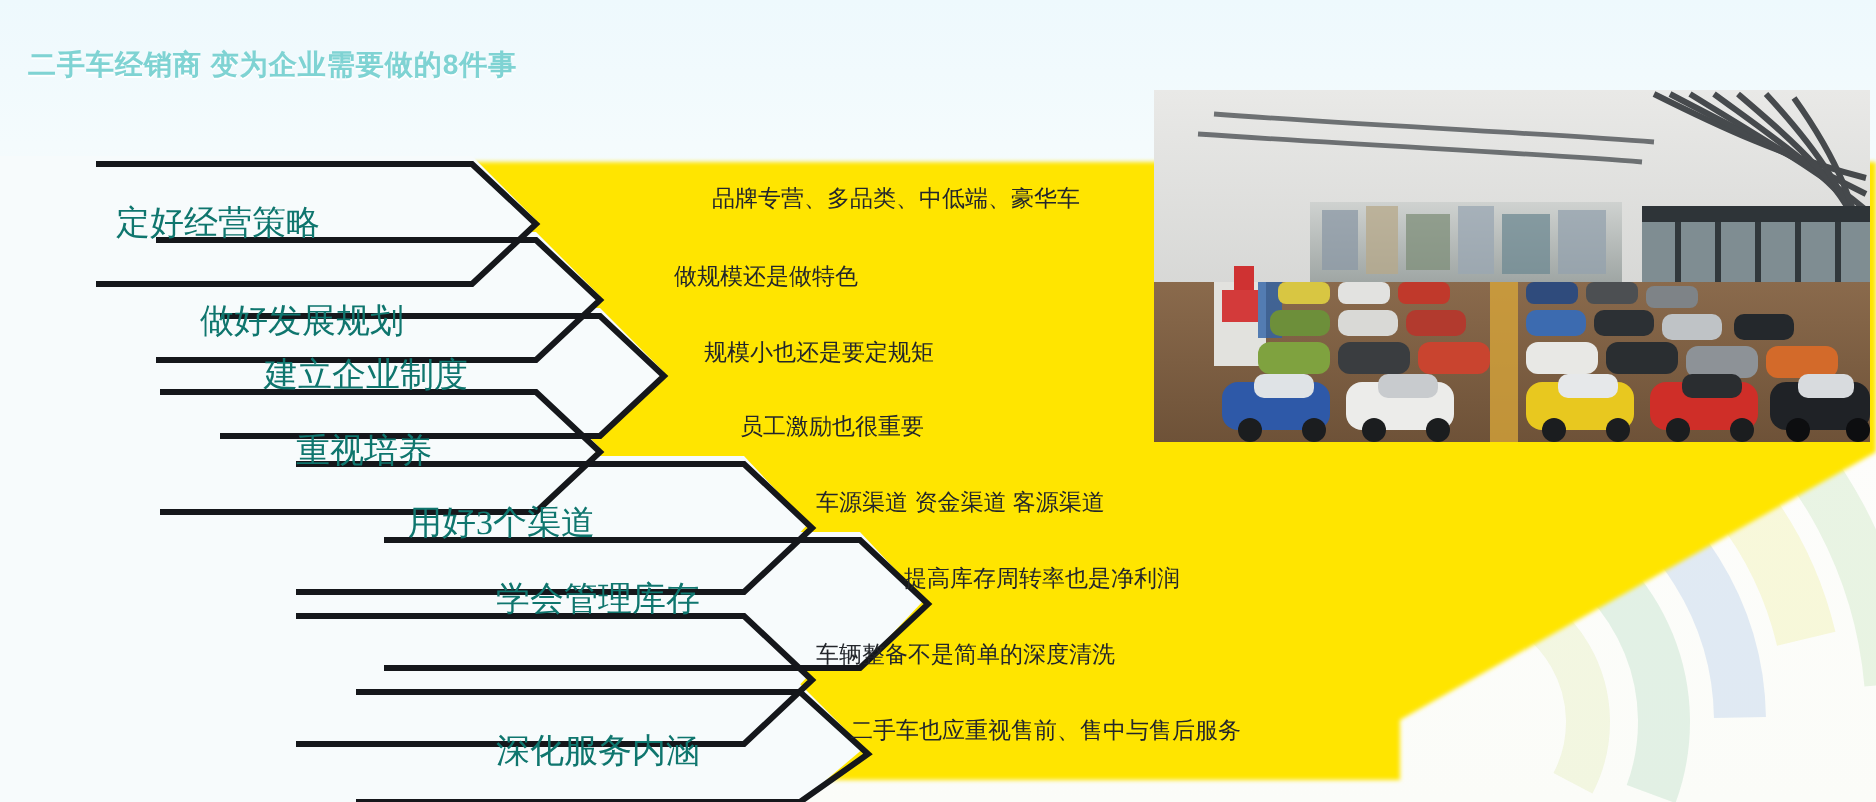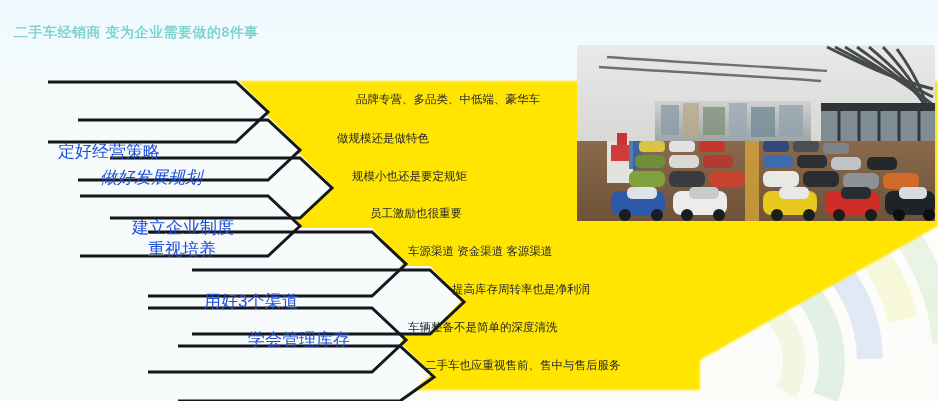--- a/index.html
+++ b/index.html
@@ -37,24 +37,23 @@
     overflow:hidden;background:#3a3f45;
   }
   .photo svg{display:block;}
 
   
   .arrows{position:absolute;left:0;top:0;width:938px;height:401px;}
 
   .arrow-label{
     position:absolute;
     font-size:17px;
-    color:#1d4ed8;
+    color:#0f766e;
     white-space:nowrap;
     font-family:"Liberation Sans","DejaVu Sans",sans-serif;
-    margin-top:40px;
   }
 
   .desc{
     position:absolute;
     font-size:11.5px;
     color:#23262b;
     white-space:nowrap;
     font-family:"Liberation Sans","DejaVu Sans",sans-serif;
   }
 </style>
@@ -265,24 +264,24 @@
       <polyline points="148,232 372,232 406,264 372,296 148,296"></polyline>
       <polyline points="192,270 430,270 464,302 430,334 192,334"></polyline>
       <polyline points="148,308 372,308 406,340 372,372 148,372"></polyline>
       <polyline points="178,346 400,346 434,377 400,401 178,401"></polyline>
     </g>
   </svg>
 
   <div class="title">二手车经销商  变为企业需要做的8件事</div>
 
   <div class="arrow-label" style="left:58px;  top:100px;">定好经营策略</div>
-  <div class="arrow-label" style="left:100px; top:126px;font-style:italic;">做好发展规划</div>
+  <div class="arrow-label" style="left:100px; top:149px;">做好发展规划</div>
   <div class="arrow-label" style="left:132px; top:176px;">建立企业制度</div>
-  <div class="arrow-label" style="left:148px; top:198px;">重视培养</div>
-  <div class="arrow-label" style="left:204px; top:250px;">用好3个渠道</div>
+  <div class="arrow-label" style="left:148px; top:214px;">重视培养</div>
+  <div class="arrow-label" style="left:204px; top:250px;font-family:Liberation Serif, serif;">用好3个渠道</div>
   <div class="arrow-label" style="left:248px; top:288px;">学会管理库存</div>
   <div class="arrow-label" style="left:248px; top:364px;">深化服务内涵</div>
 
   <div class="desc" style="left:313px; top:92px;margin-left:43px;">品牌专营、多品类、中低端、豪华车</div>
   <div class="desc" style="left:337px; top:131px;">做规模还是做特色</div>
   <div class="desc" style="left:352px; top:169px;">规模小也还是要定规矩</div>
   <div class="desc" style="left:370px; top:206px;">员工激励也很重要</div>
   <div class="desc" style="left:452px; top:282px;">提高库存周转率也是净利润</div>
   <div class="desc" style="left:408px; top:244px;">车源渠道  资金渠道  客源渠道</div>
   <div class="desc" style="left:408px; top:320px;">车辆整备不是简单的深度清洗</div>

